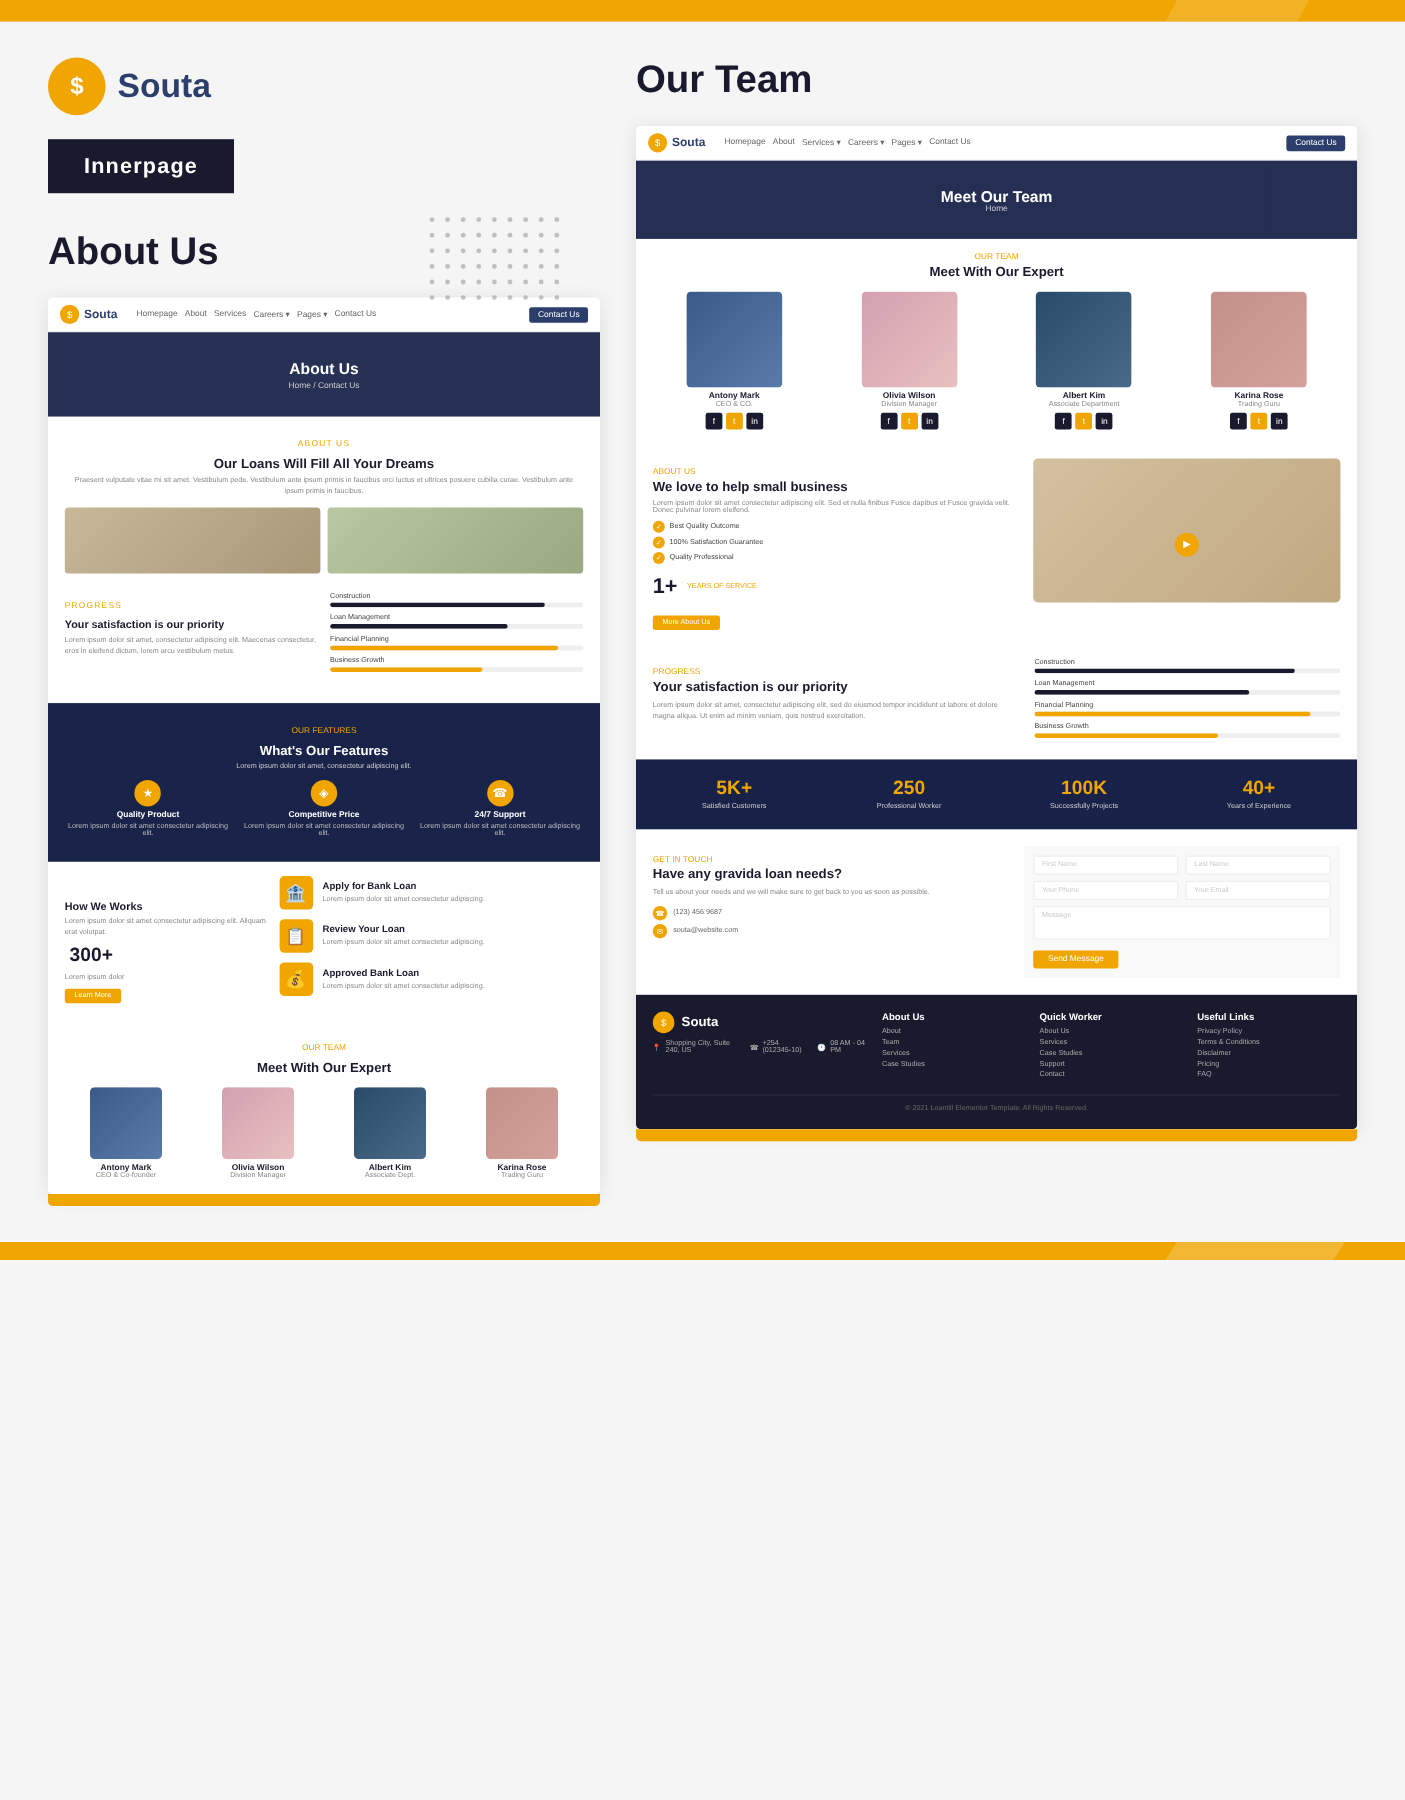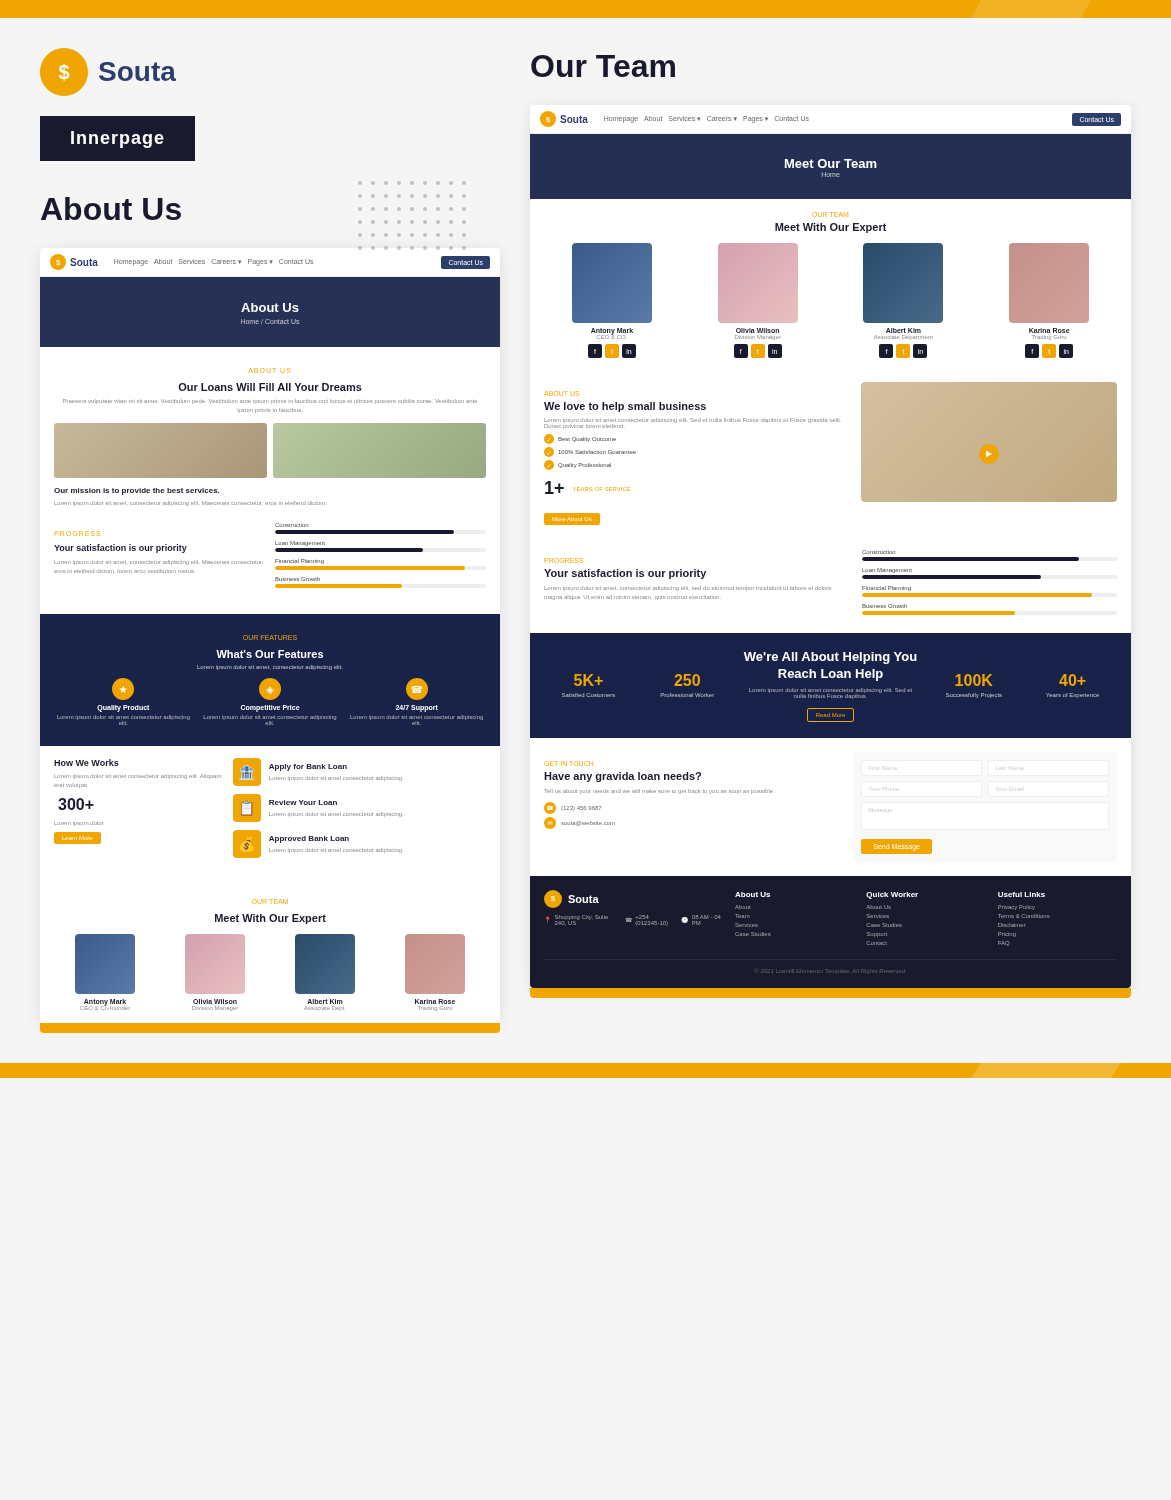--- a/index.html
+++ b/index.html
@@ -329,20 +329,21 @@
       gap: 10px;
     }
     .how-left {
       flex: 1;
     }
     .how-left h4 {
       font-size: 9px;
       font-weight: bold;
       color: #1a1a2e;
       margin-bottom: 4px;
+      margin-top: 20px;
     }
     .how-left p {
       font-size: 6px;
       color: #888;
       line-height: 1.5;
     }
     .counter-num {
       font-size: 16px;
       font-weight: bold;
       color: #1a1a2e;
@@ -1020,24 +1021,20 @@
           <h3>Our Loans Will Fill All Your Dreams</h3>
           <p>Praesent vulputate vitae mi sit amet. Vestibulum pede. Vestibulum ante ipsum primis in faucibus orci luctus et ultrices posuere cubilia curae. Vestibulum ante ipsum primis in faucibus.</p>
         </div>
 
         <div class="two-col-img">
           <div class="img-placeholder" style="background: linear-gradient(135deg, #c8b89a, #a89878);"></div>
           <div class="img-placeholder" style="background: linear-gradient(135deg, #b8c8a0, #98a880);"></div>
         </div>
 
         <div class="two-col-text">
-          <div class="text-col">
-            <h4>Our mission is to provide the best services.</h4>
-            <p>Lorem ipsum dolor sit amet, consectetur adipiscing elit. Maecenas consectetur, eros in eleifend dictum.</p>
-          </div>
         </div>
 
         <div class="progress-section">
           <div class="progress-left">
             <span class="small-tag">PROGRESS</span>
             <h4 style="font-size:9px; font-weight:bold; color:#1a1a2e; margin: 3px 0 5px;">Your satisfaction is our priority</h4>
             <p style="font-size:6px; color:#888; line-height:1.5;">Lorem ipsum dolor sit amet, consectetur adipiscing elit. Maecenas consectetur, eros in eleifend dictum, lorem arcu vestibulum metus.</p>
           </div>
           <div class="progress-right">
             <div class="progress-item">
@@ -1321,25 +1318,20 @@
 
       <div class="stats-dark">
         <div class="stats-row">
           <div class="stat-item">
             <div class="stat-num">5K+</div>
             <div class="stat-label">Satisfied Customers</div>
           </div>
           <div class="stat-item">
             <div class="stat-num">250</div>
             <div class="stat-label">Professional Worker</div>
-          </div>
-          <div class="stats-center">
-            <h3>We're All About Helping You Reach Loan Help</h3>
-            <p>Lorem ipsum dolor sit amet consectetur adipiscing elit. Sed et nulla finibus Fusce dapibus.</p>
-            <div class="read-more-btn">Read More</div>
           </div>
           <div class="stat-item">
             <div class="stat-num">100K</div>
             <div class="stat-label">Successfully Projects</div>
           </div>
           <div class="stat-item">
             <div class="stat-num">40+</div>
             <div class="stat-label">Years of Experience</div>
           </div>
         </div>

